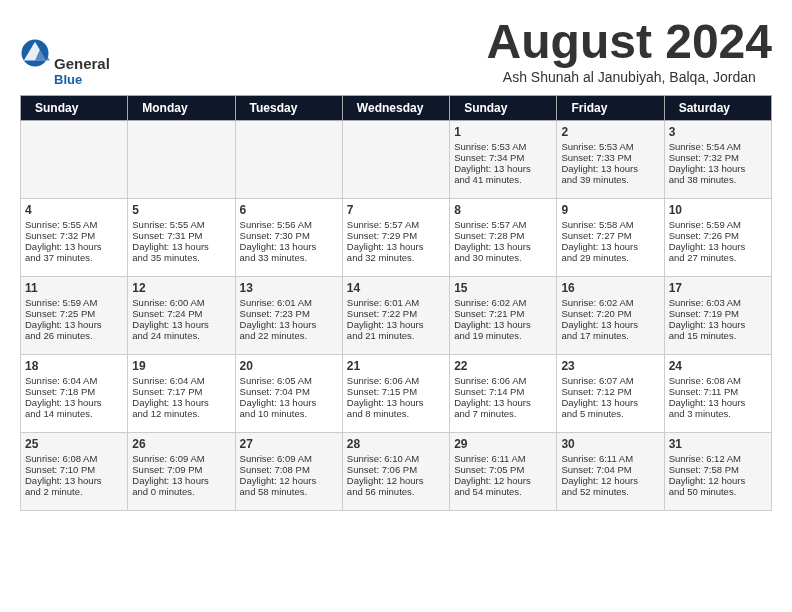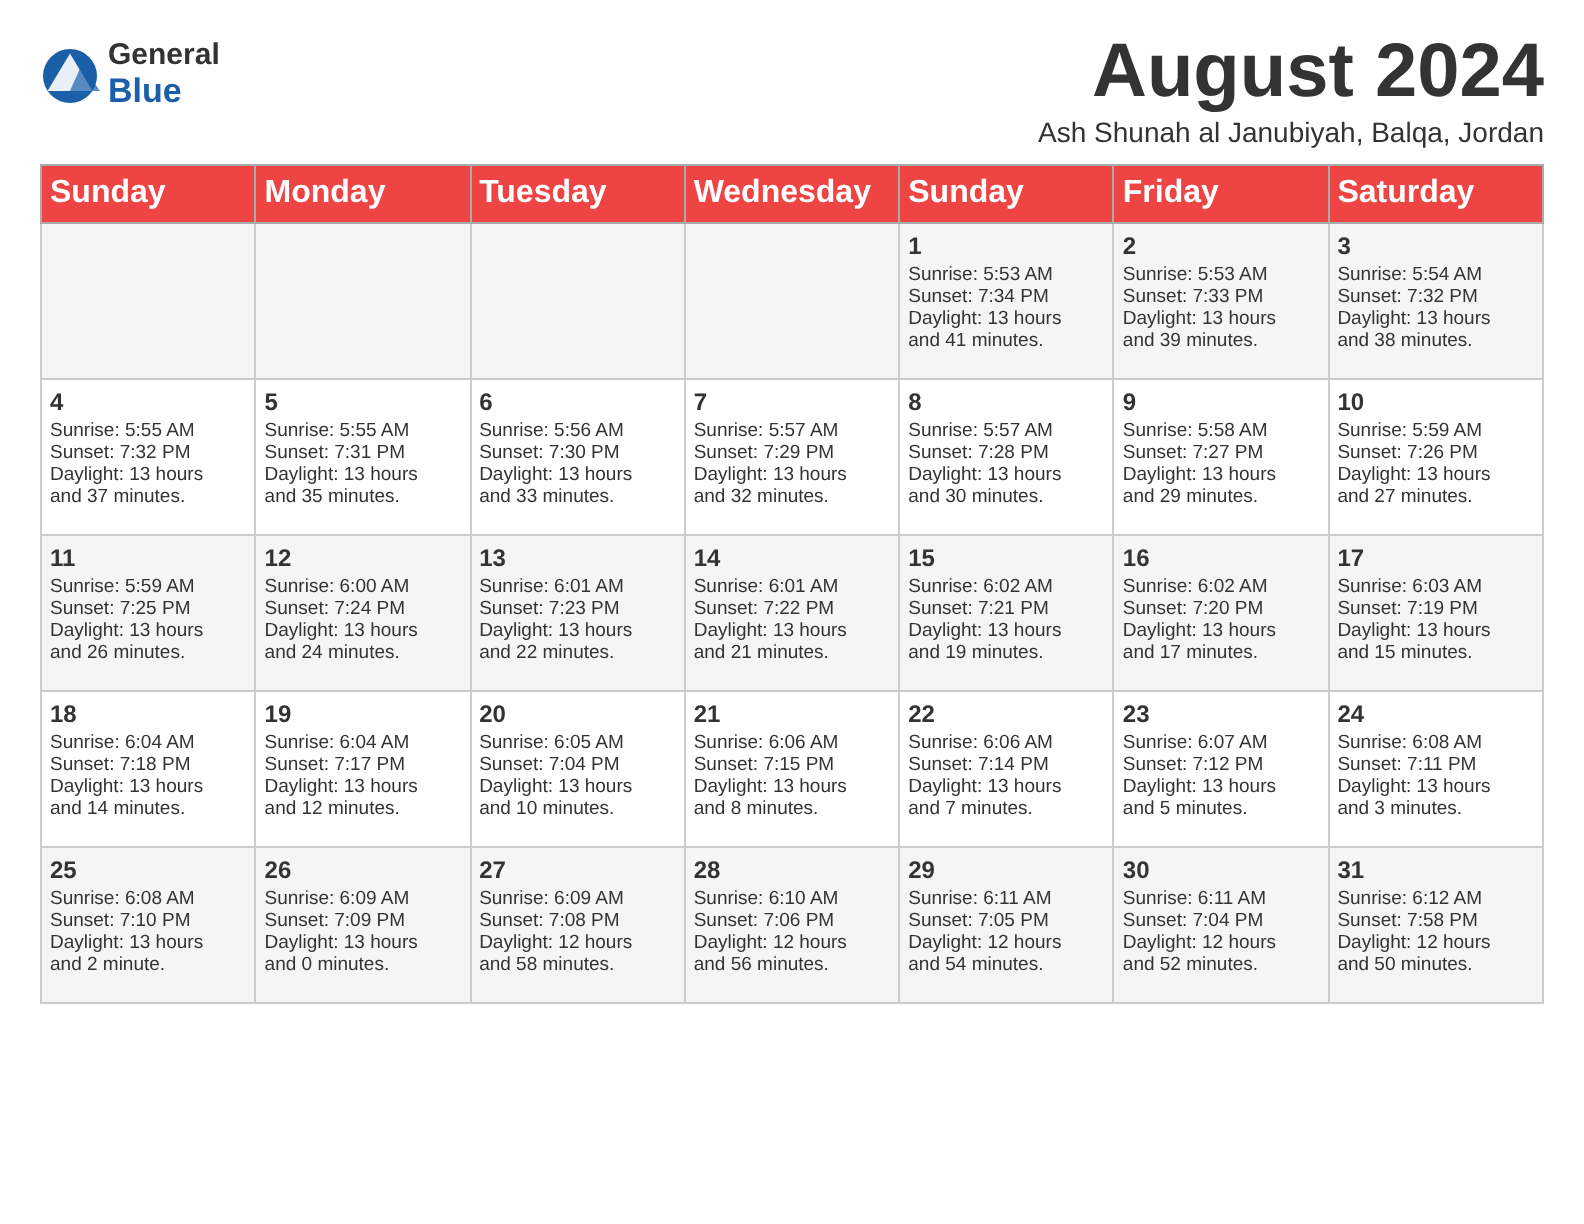--- a/index.html
+++ b/index.html
@@ -27,57 +27,58 @@
     }
     .logo-text {
       display: flex;
       flex-direction: column;
       line-height: 1.1;
     }
     .logo-general {
       font-size: 15px;
       font-weight: bold;
       color: #333;
+      margin-top: 36px;
     }
     .logo-blue {
-      font-size: 17px;
+      font-size: 13px;
       font-weight: bold;
       color: #1a5fa8;
     }
     .logo-icon {
       width: 30px;
       height: 30px;
       margin-right: 4px;
     }
     .title-area {
       text-align: right;
     }
     .month-title {
-      font-size: 38px;
+      font-size: 48px;
       font-weight: bold;
       color: #333;
       line-height: 1.1;
     }
     .subtitle {
       font-size: 14px;
       color: #333;
       font-weight: normal;
       text-align: center;
     }
     table {
       width: 100%;
       border-collapse: collapse;
       table-layout: fixed;
     }
     thead tr th {
-      background-color: #ef4444;
+      background-color: #0f172a;
       color: #fff;
-      font-size: 16px;
-      font-weight: bold;
-      padding: 5px 4px;
+      font-size: 12px;
+      font-weight: bold;
+      padding: 5px 14px;
       text-align: left;
       border: 1px solid #aaa;
     }
     tbody tr td {
       border: 1px solid #ccc;
       vertical-align: top;
       padding: 4px 4px 4px 4px;
       font-size: 9.5px;
       color: #333;
       height: 78px;

